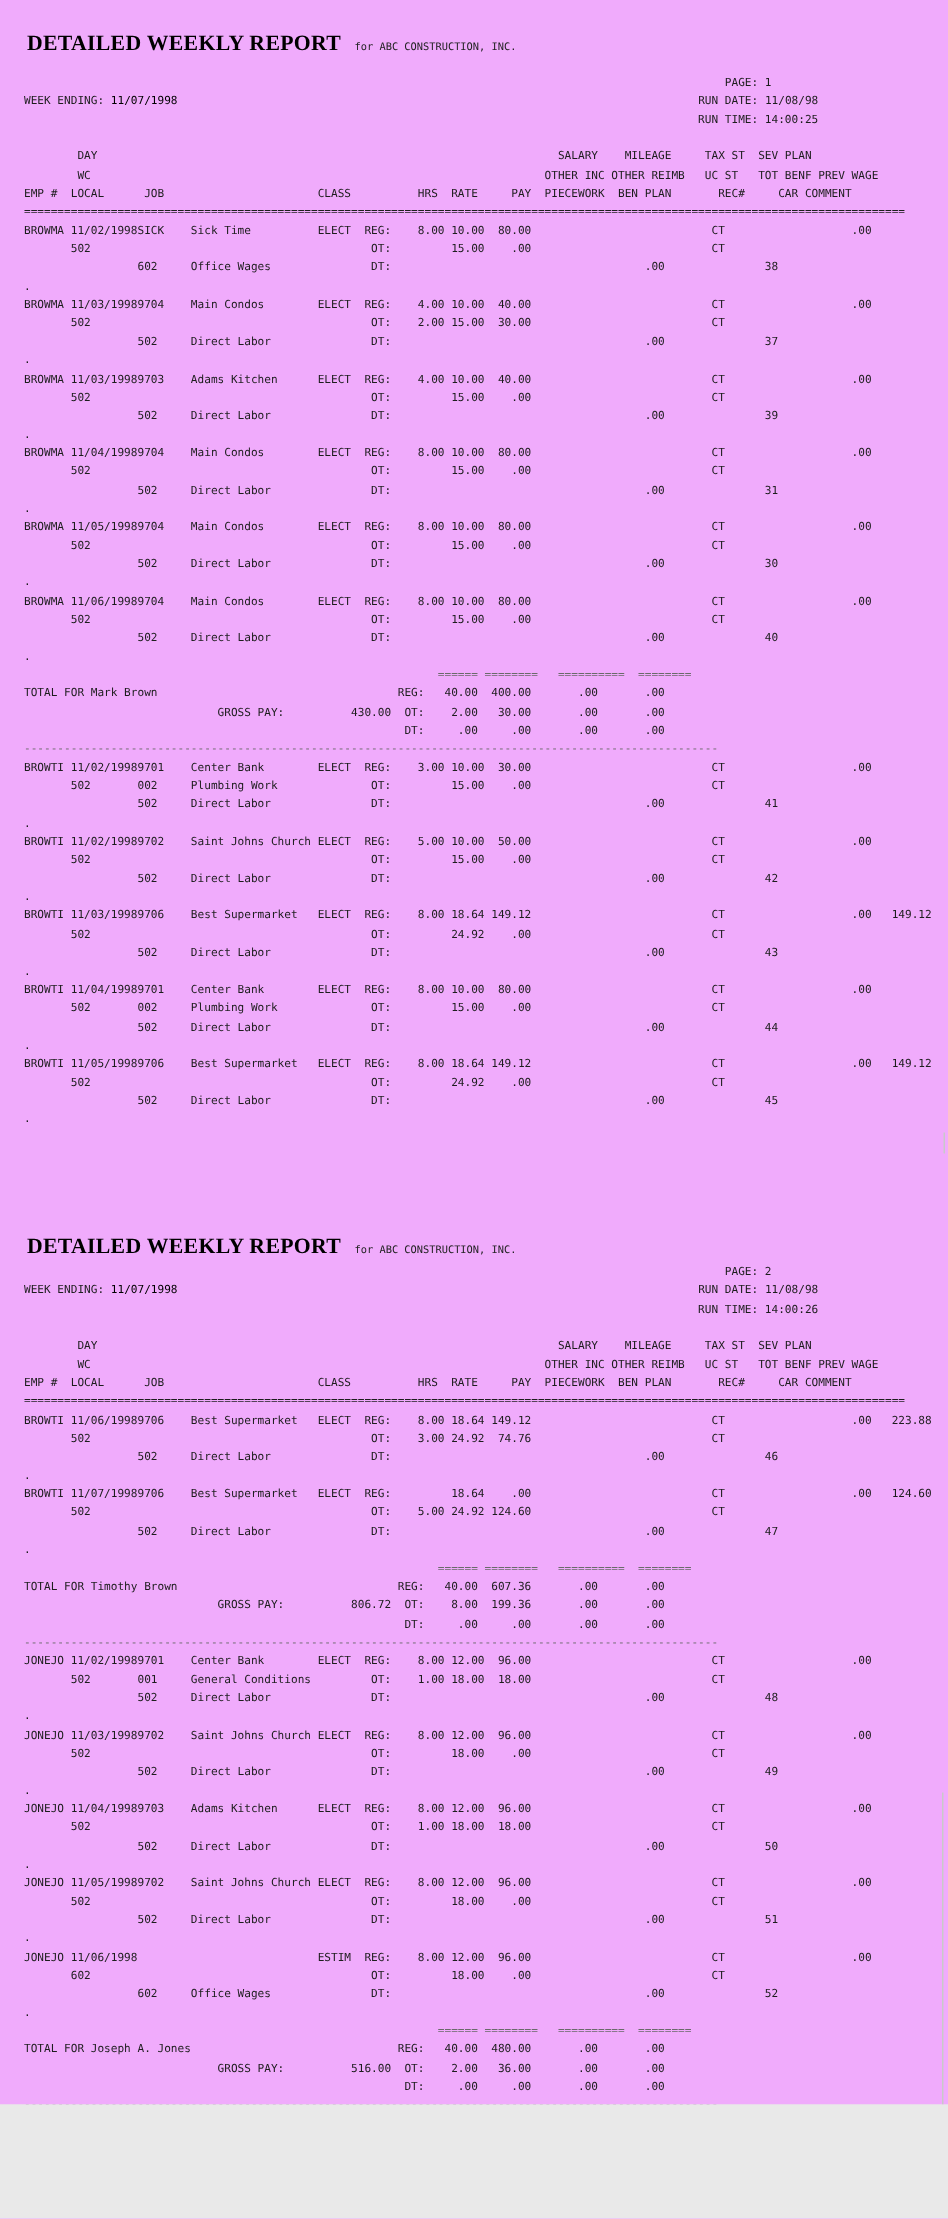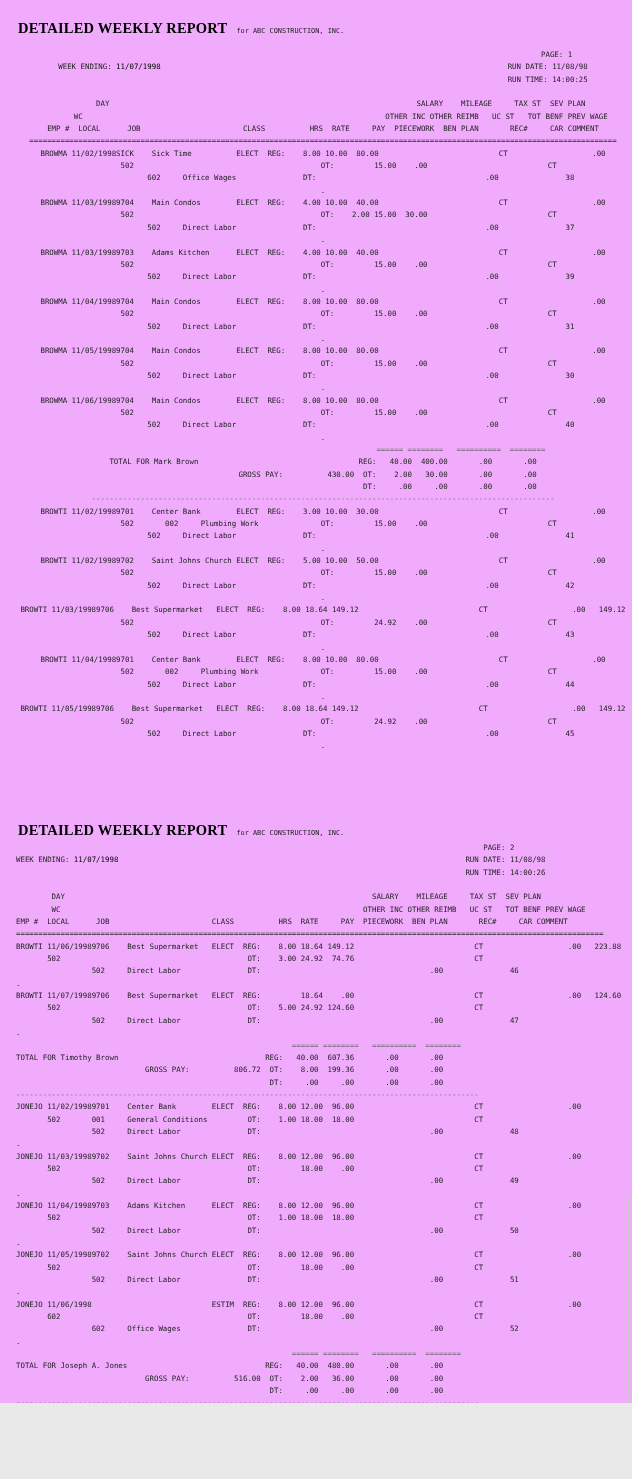--- a/index.html
+++ b/index.html
@@ -7,21 +7,21 @@
           font-family:"DejaVu Sans Mono",monospace;color:#1c1c1c;}
   .page{position:absolute;left:16px;right:2px;}
   #page1{top:20px;}
   #page2{top:822px;}
   .title-row{white-space:nowrap;line-height:15px;padding-left:2px;}
   .title{font-family:"Liberation Serif","DejaVu Serif",serif;font-weight:700;font-size:14.5px;
          color:#000;letter-spacing:.2px;}
   .title-suffix{font-family:"DejaVu Sans Mono",monospace;font-size:6.9px;color:#222;margin-left:9px;}
   pre.body{margin:0;font-size:7.4px;line-height:12.35px;color:#1d1d1d;
            font-family:"DejaVu Sans Mono",monospace;}
-  #page1 pre.body{margin-top:10px;text-align:center;}
+  #page1 pre.body{margin-top:10px;}
   #page2 pre.body{margin-top:1px;}
   pre.body b{font-weight:400;color:#000;}
   .dim{color:#6a6a6a;}
   .artifact{position:absolute;width:1px;background:#c9c9c9;}
   #artifact1{left:628px;top:1195px;height:265px;}
   #artifact2{left:629px;top:755px;height:14px;}
 </style>
 </head>
 <body>
 

